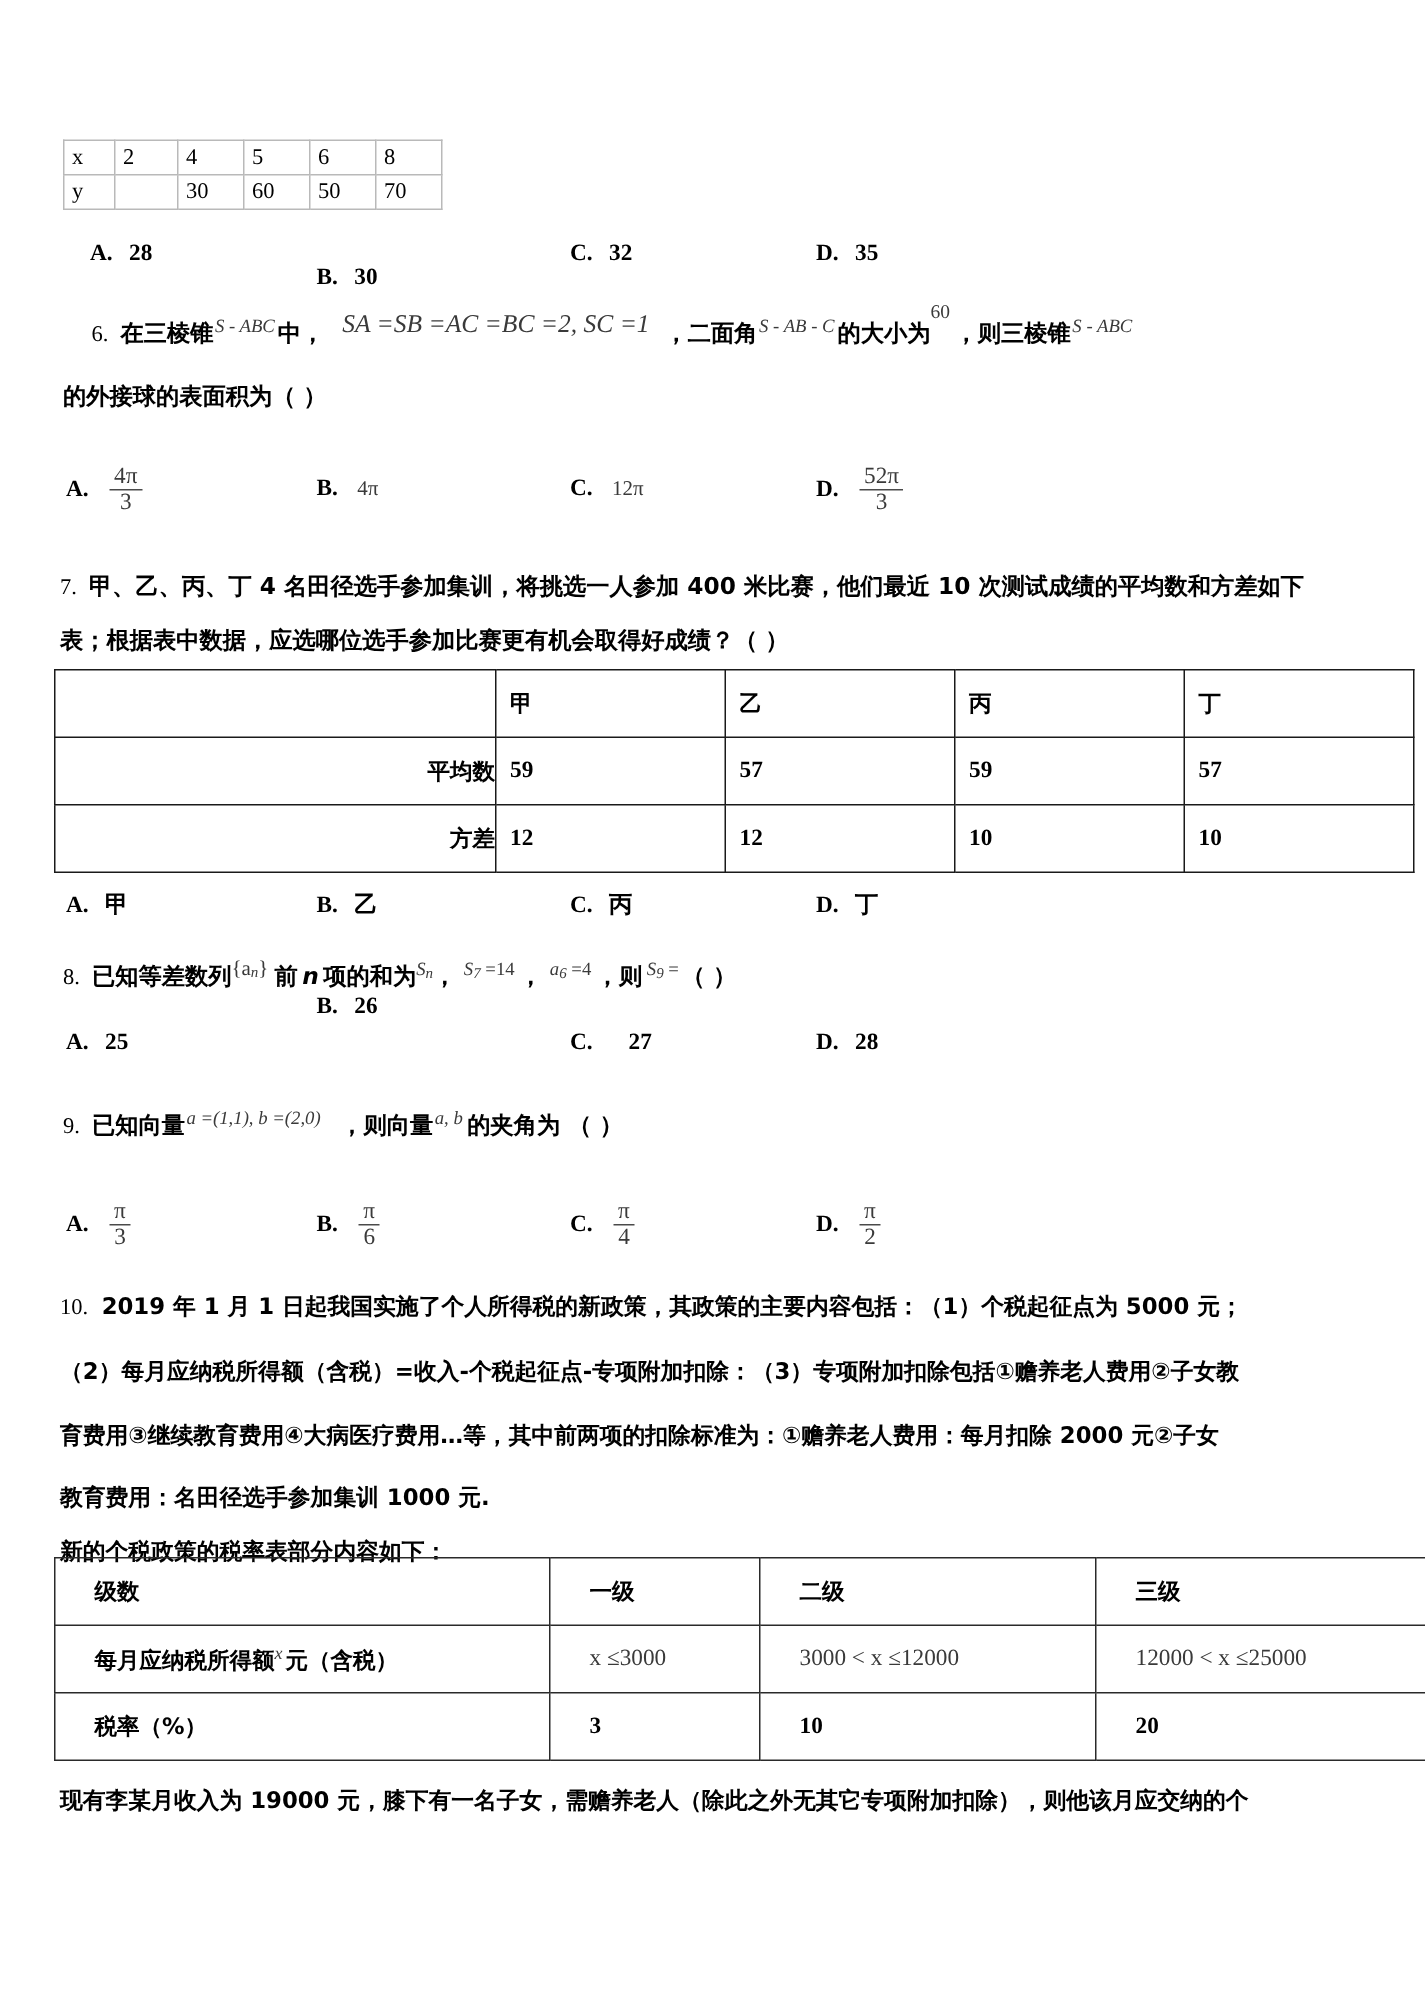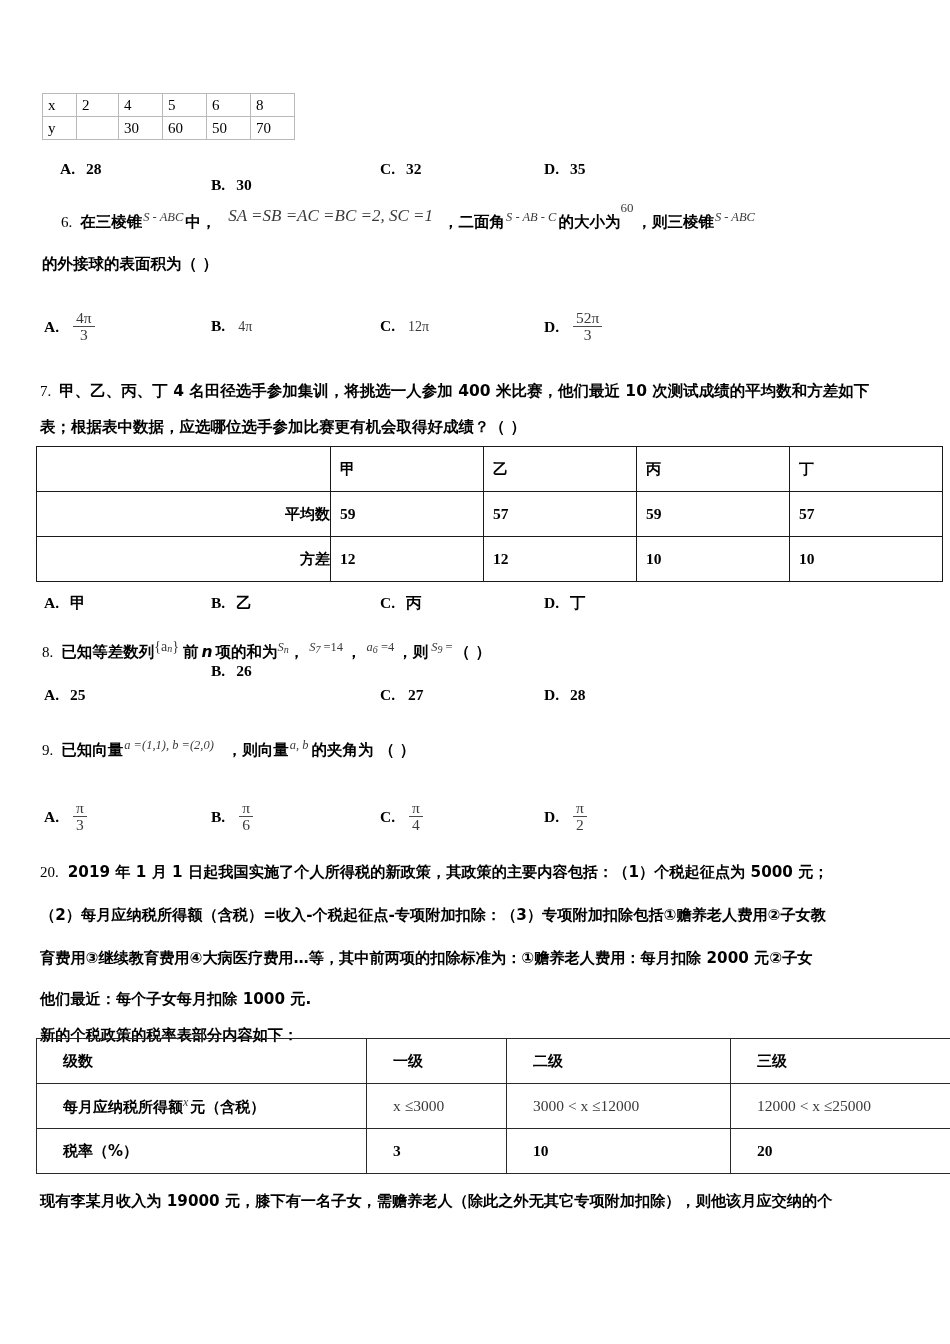--- a/index.html
+++ b/index.html
@@ -304,21 +304,21 @@
   <div class="abs" style="left:44px; top:686px;">
     <span class="opt-label">A.</span>
     <span class="opt-val" style="margin-left:7px;">25</span>
   </div>
   <div class="abs" style="left:211px; top:662px;">
     <span class="opt-label">B.</span>
     <span class="opt-val" style="margin-left:7px;">26</span>
   </div>
   <div class="abs" style="left:380px; top:686px;">
     <span class="opt-label">C.</span>
-    <span class="opt-val" style="margin-left:9px;">27</span>
+    <span class="opt-val" style="margin-left:20px;">27</span>
   </div>
   <div class="abs" style="left:544px; top:686px;">
     <span class="opt-label">D.</span>
     <span class="opt-val" style="margin-left:7px;">28</span>
   </div>
 
   <div class="abs inline-row" style="left:42px; top:738px;">
     <span class="qnum">9.</span>
     <span class="cn" style="margin-left:4px;">已知向量</span><span class="mathi sup" style="margin-left:1px;">a =(1,1), b =(2,0)</span><span class="cn" style="margin-left:13px;">，则向量</span><span class="mathi sup" style="margin-left:1px;">a, b</span><span class="cn" style="margin-left:3px;">的夹角为 （ ）</span>
   </div>
@@ -346,31 +346,31 @@
   </div>
   <div class="abs" style="left:544px; top:800px;">
     <span class="opt-label">D.</span>
     <span class="frac" style="margin-left:10px;">
       <span class="nu">π</span>
       <span class="de">2</span>
     </span>
   </div>
 
   <div class="abs inline-row" style="left:40px; top:863px;">
-    <span class="qnum">20.</span>
+    <span class="qnum">10.</span>
     <span class="para" style="margin-left:5px;">2019 年 1 月 1 日起我国实施了个人所得税的新政策，其政策的主要内容包括：（1）个税起征点为 5000 元；</span>
   </div>
   <div class="abs" style="left:40px; top:906px;">
     <span class="para">（2）每月应纳税所得额（含税）=收入-个税起征点-专项附加扣除：（3）专项附加扣除包括①赡养老人费用②子女教</span>
   </div>
   <div class="abs" style="left:40px; top:949px;">
     <span class="para">育费用③继续教育费用④大病医疗费用…等，其中前两项的扣除标准为：①赡养老人费用：每月扣除 2000 元②子女</span>
   </div>
   <div class="abs" style="left:40px; top:990px;">
-    <span class="para">他们最近：每个子女每月扣除 1000 元.</span>
+    <span class="para">教育费用：名田径选手参加集训 1000 元.</span>
   </div>
   <div class="abs" style="left:40px; top:1026px;">
     <span class="para">新的个税政策的税率表部分内容如下：</span>
   </div>
 
   <div class="abs" style="left:36px; top:1038px;">
     <table class="t3">
       <tbody>
           <tr>
         <td class="c-lead t3-head">级数</td>

